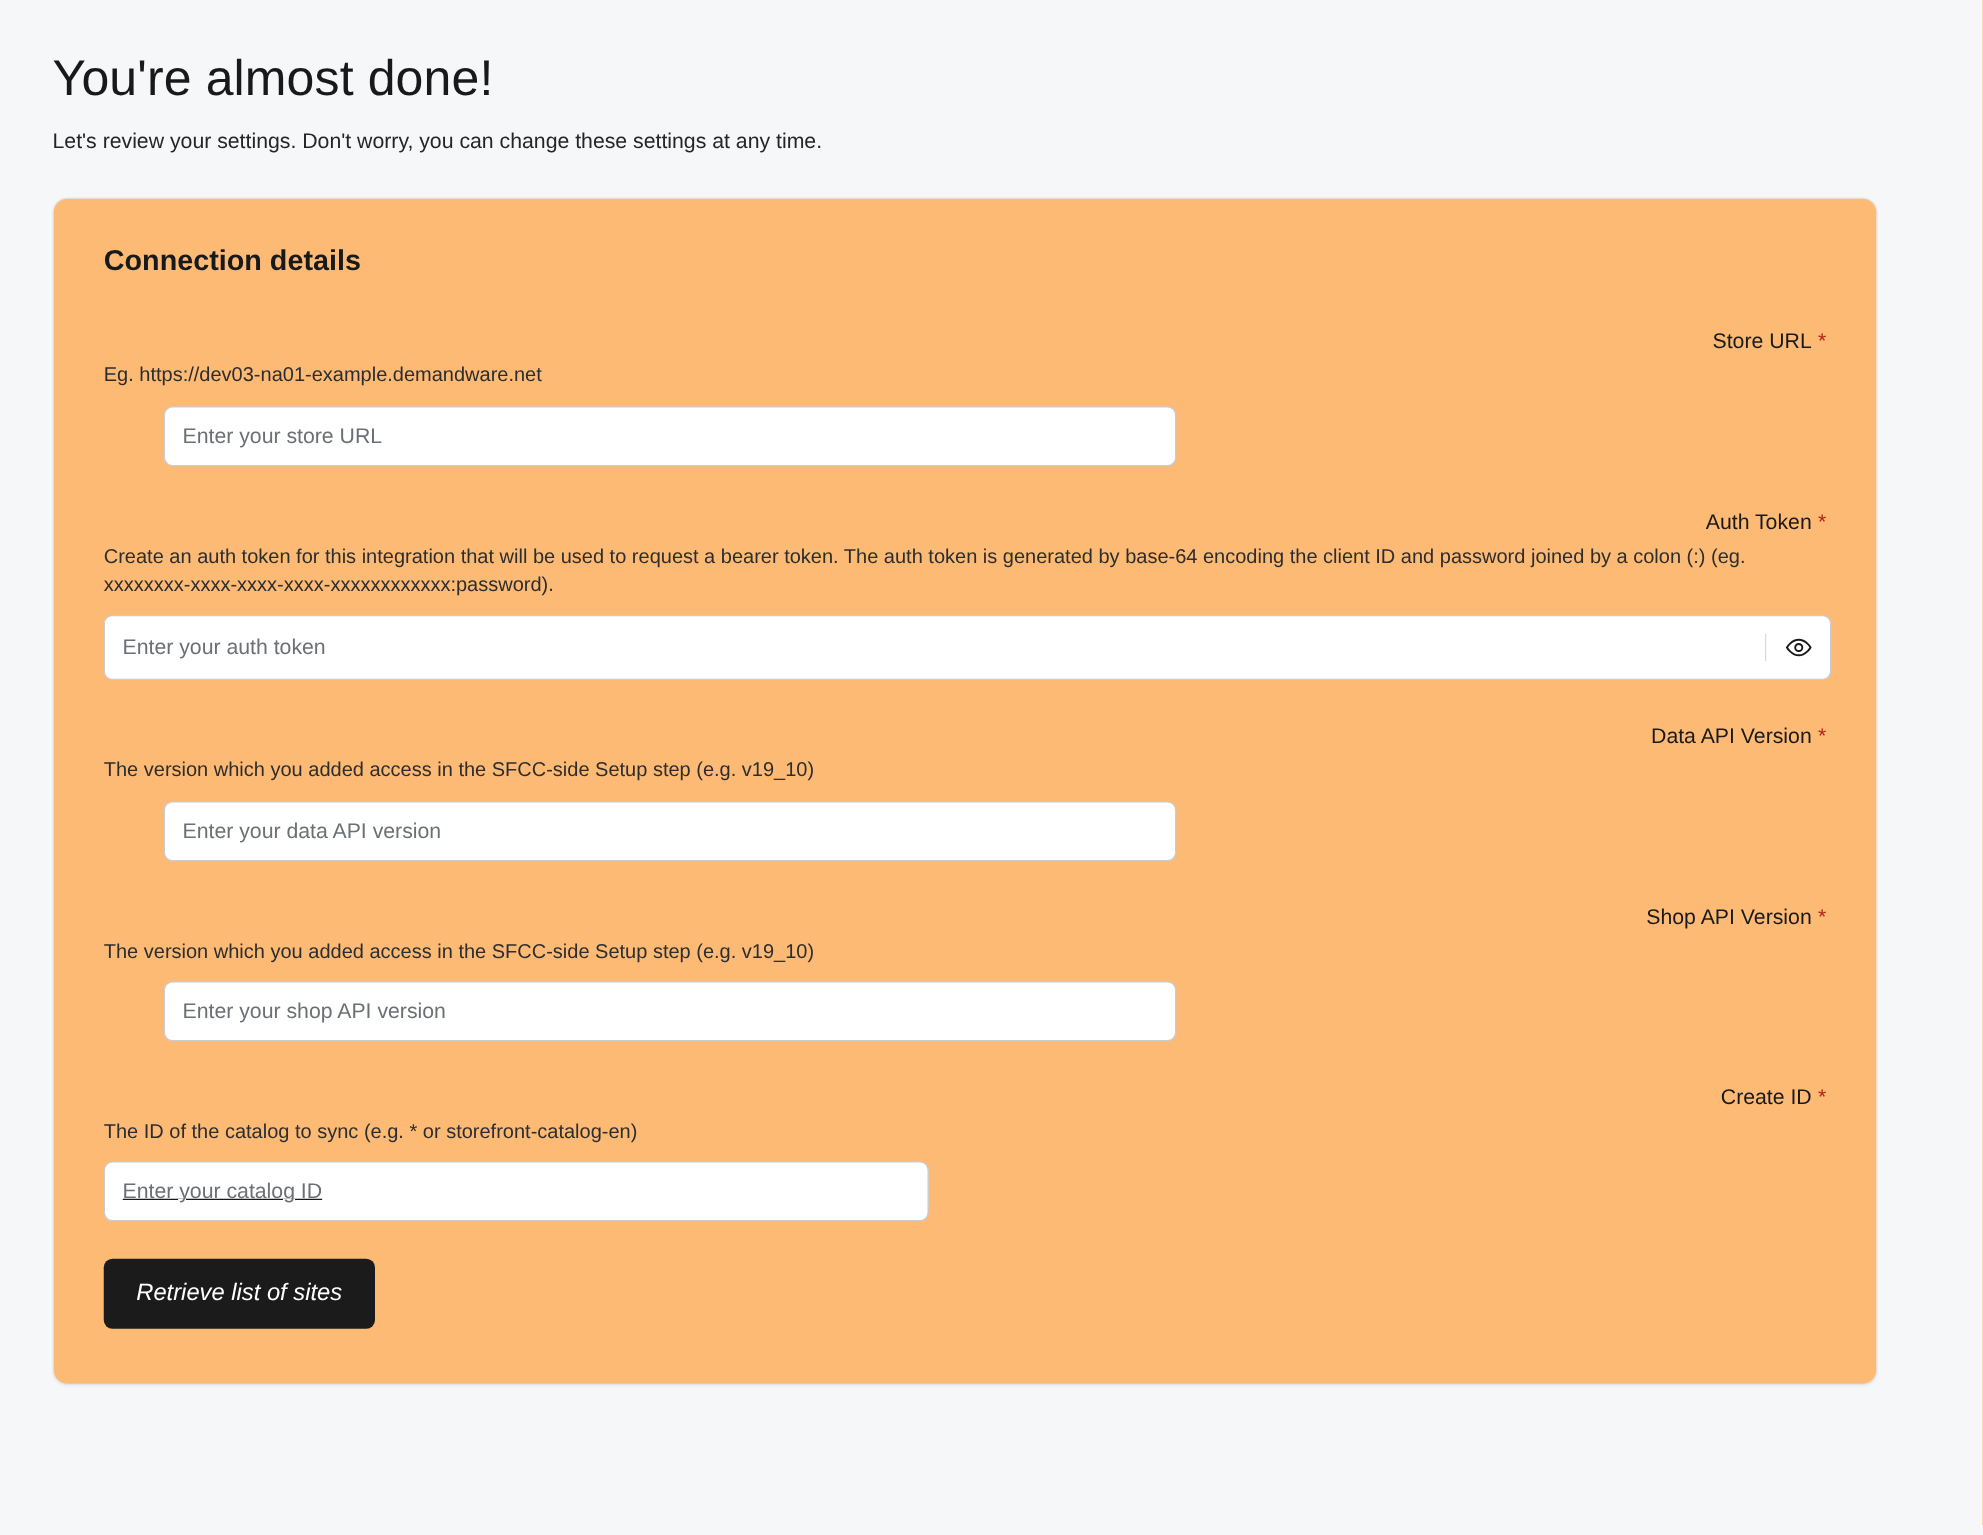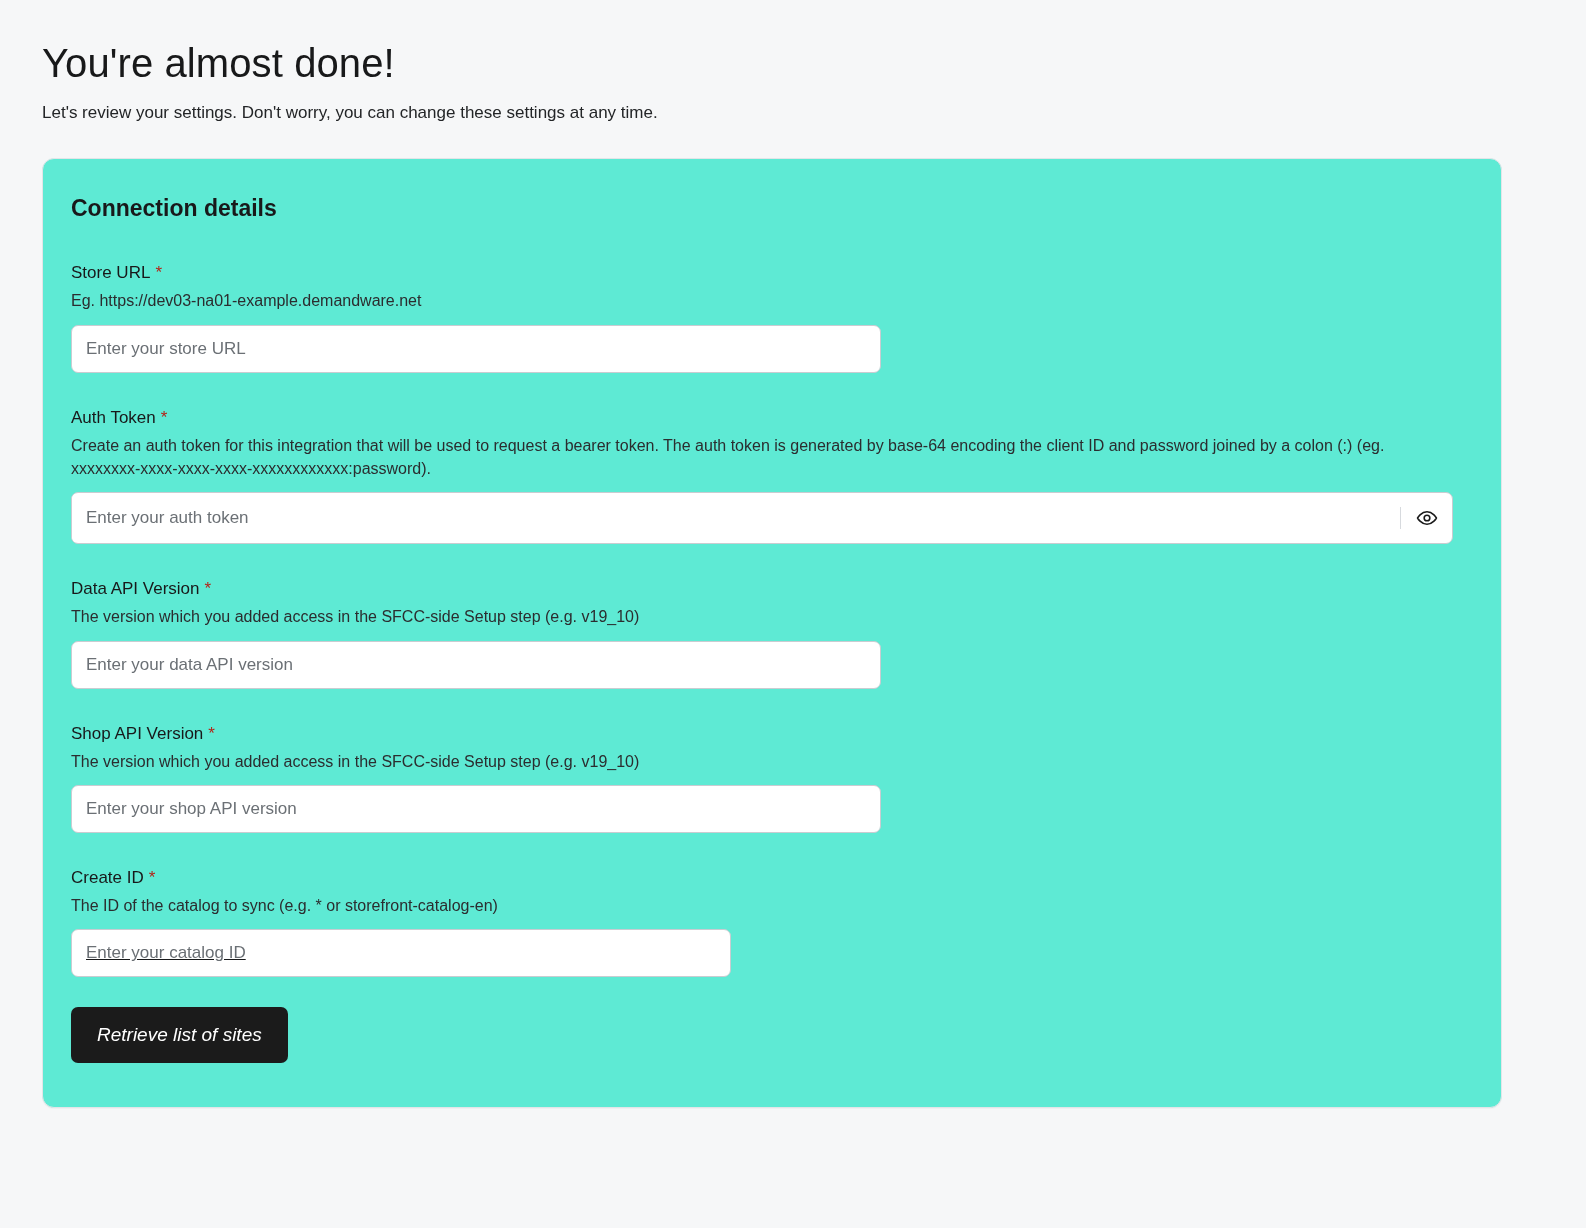--- a/index.html
+++ b/index.html
@@ -28,26 +28,26 @@
     letter-spacing: 0.1px;
   }
   .page-subtitle {
     font-size: 17px;
     font-weight: 400;
     color: #232527;
     margin: 0 0 34px 0;
     line-height: 1.3;
   }
   .card {
-    background: #5eead4;
+    background: #fdba74;
     border: 1px solid #e3e5e8;
     border-radius: 12px;
     box-sizing: border-box;
     width: 1460px;
-    padding: 36px 40px 44px 28px;
+    padding: 36px 40px 44px 40px;
     box-shadow: 0 1px 1px rgba(16,24,40,0.03);
   }
   .card-title {
     font-size: 23px;
     font-weight: bold;
     color: #18191a;
     margin: 0 0 40px 0;
   }
   .field {
     margin-bottom: 34px;
@@ -55,20 +55,21 @@
   .field:last-of-type {
     margin-bottom: 30px;
   }
   .field-label {
     font-size: 17px;
     font-weight: 400;
     color: #18191a;
     margin: 0 0 6px 0;
     display: block;
     line-height: 1.25;
+    text-align: right;
   }
   .req {
     color: #b42318;
     font-size: 17px;
     margin-left: 5px;
     font-weight: 400;
   }
   .field-help {
     font-size: 16px;
     color: #2b2d2f;
@@ -85,21 +86,21 @@
     font-family: "Liberation Sans", sans-serif;
     font-size: 17px;
     color: #18191a;
     padding: 0 14px;
     outline: none;
   }
   .input::placeholder {
     color: #6b7075;
     opacity: 1;
   }
-  .w-short { width: 810px; }
+  .w-short { width: 810px; margin-left: 48px; }
   .w-mid { width: 660px; text-decoration: underline; }
   .input-group {
     display: flex;
     width: 1380px;
     border: 1px solid #c9ccd1;
     border-radius: 7px;
     overflow: hidden;
     background: #fff;
     height: 50px;
     align-items: center;

